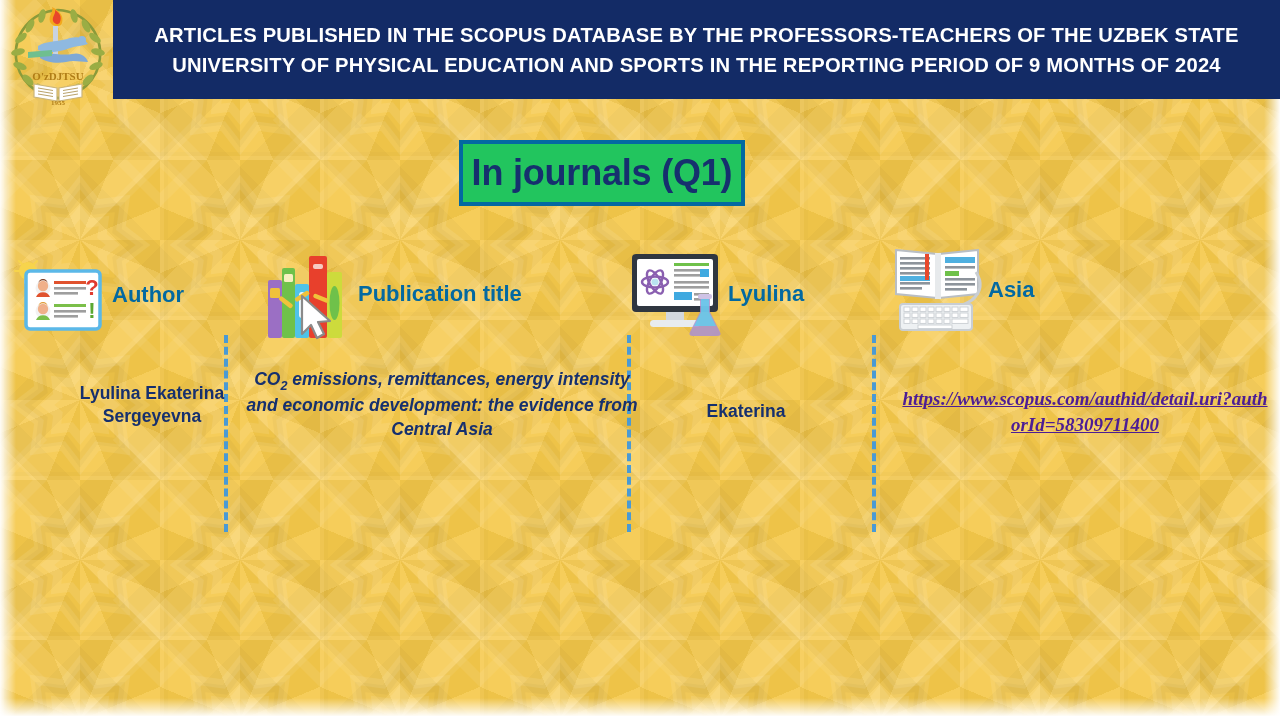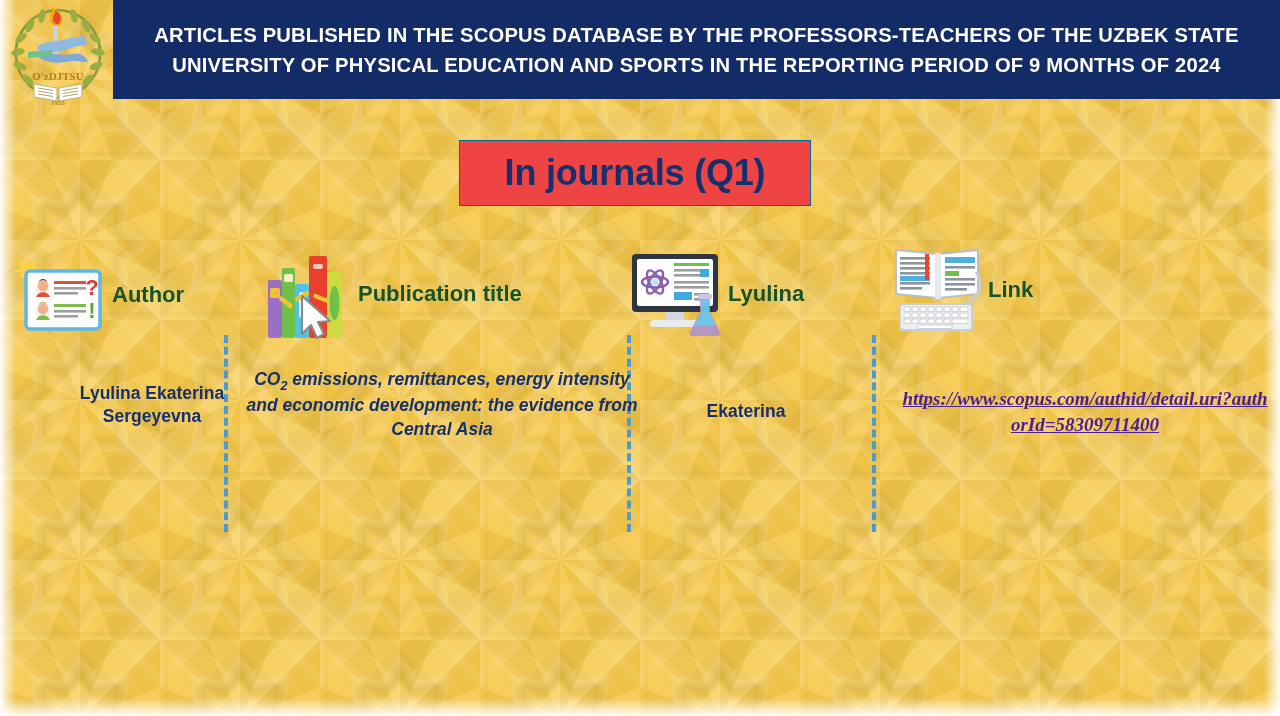--- a/index.html
+++ b/index.html
@@ -74,40 +74,40 @@
     transform:scaleX(.985);
   }
 
   .logo {
     position:absolute; left:4px; top:2px; width:108px; height:104px;
     z-index:6;
   }
 
   
   .title-box {
-    position:absolute; left:459px; top:140px; width:352px; height:66px;
-    background:#ef4444;
-    border:1px solid #0369a1;
+    position:absolute; left:459px; top:140px; width:286px; height:66px;
+    background:#22c55e;
+    border:4px solid #0369a1;
     display:flex; align-items:center; justify-content:center;
     z-index:4;
   }
   .title-box span {
     color:#16306e;
     font-size:36px;
     font-weight:bold;
     letter-spacing:-.2px;
   }
 
   
   .columns { position:absolute; left:0; top:0; width:1280px; height:716px; z-index:3; }
 
   .col-head { position:absolute; display:flex; align-items:center; }
   .col-head .ico { flex:0 0 auto; }
   .col-head .lbl {
-    color:#14532d; font-size:22px; font-weight:bold; white-space:nowrap;text-align:right;
+    color:#0369a1; font-size:22px; font-weight:bold; white-space:nowrap;text-align:right;
   }
 
   .cell {
     position:absolute;
     color:#16306e;
     font-size:17.5px;
     font-weight:bold;
     text-align:center;
     line-height:1.33;
   }
@@ -352,21 +352,21 @@
           <rect x="16" y="75" width="6" height="4.4"></rect>
             <rect x="24" y="75" width="6" height="4.4"></rect>
           <rect x="32" y="75" width="6" height="4.4"></rect>
             <rect x="40" y="75" width="6" height="4.4"></rect>
           <rect x="48" y="75" width="6" height="4.4"></rect>
             <rect x="56" y="75" width="6" height="4.4"></rect>
           <rect x="64" y="75" width="16" height="4.4"></rect>
           <rect x="30" y="81" width="34" height="3.6"></rect>
         </g>
       </svg>
-      <span class="lbl">Link</span>
+      <span class="lbl">Asia</span>
     </div>
 
     <div class="divider" style="left:224px;"></div>
     <div class="divider" style="left:627px;"></div>
     <div class="divider" style="left:872px;"></div>
 
     <div class="cell" style="left:8px; top:382px; width:208px;margin-left:40px;">Lyulina Ekaterina Sergeyevna</div>
 
     <div class="cell" style="left:246px; top:368px; width:392px;font-style:italic;">
       <span>CO</span><sub>2</sub><span> emissions, remittances, energy</span>

